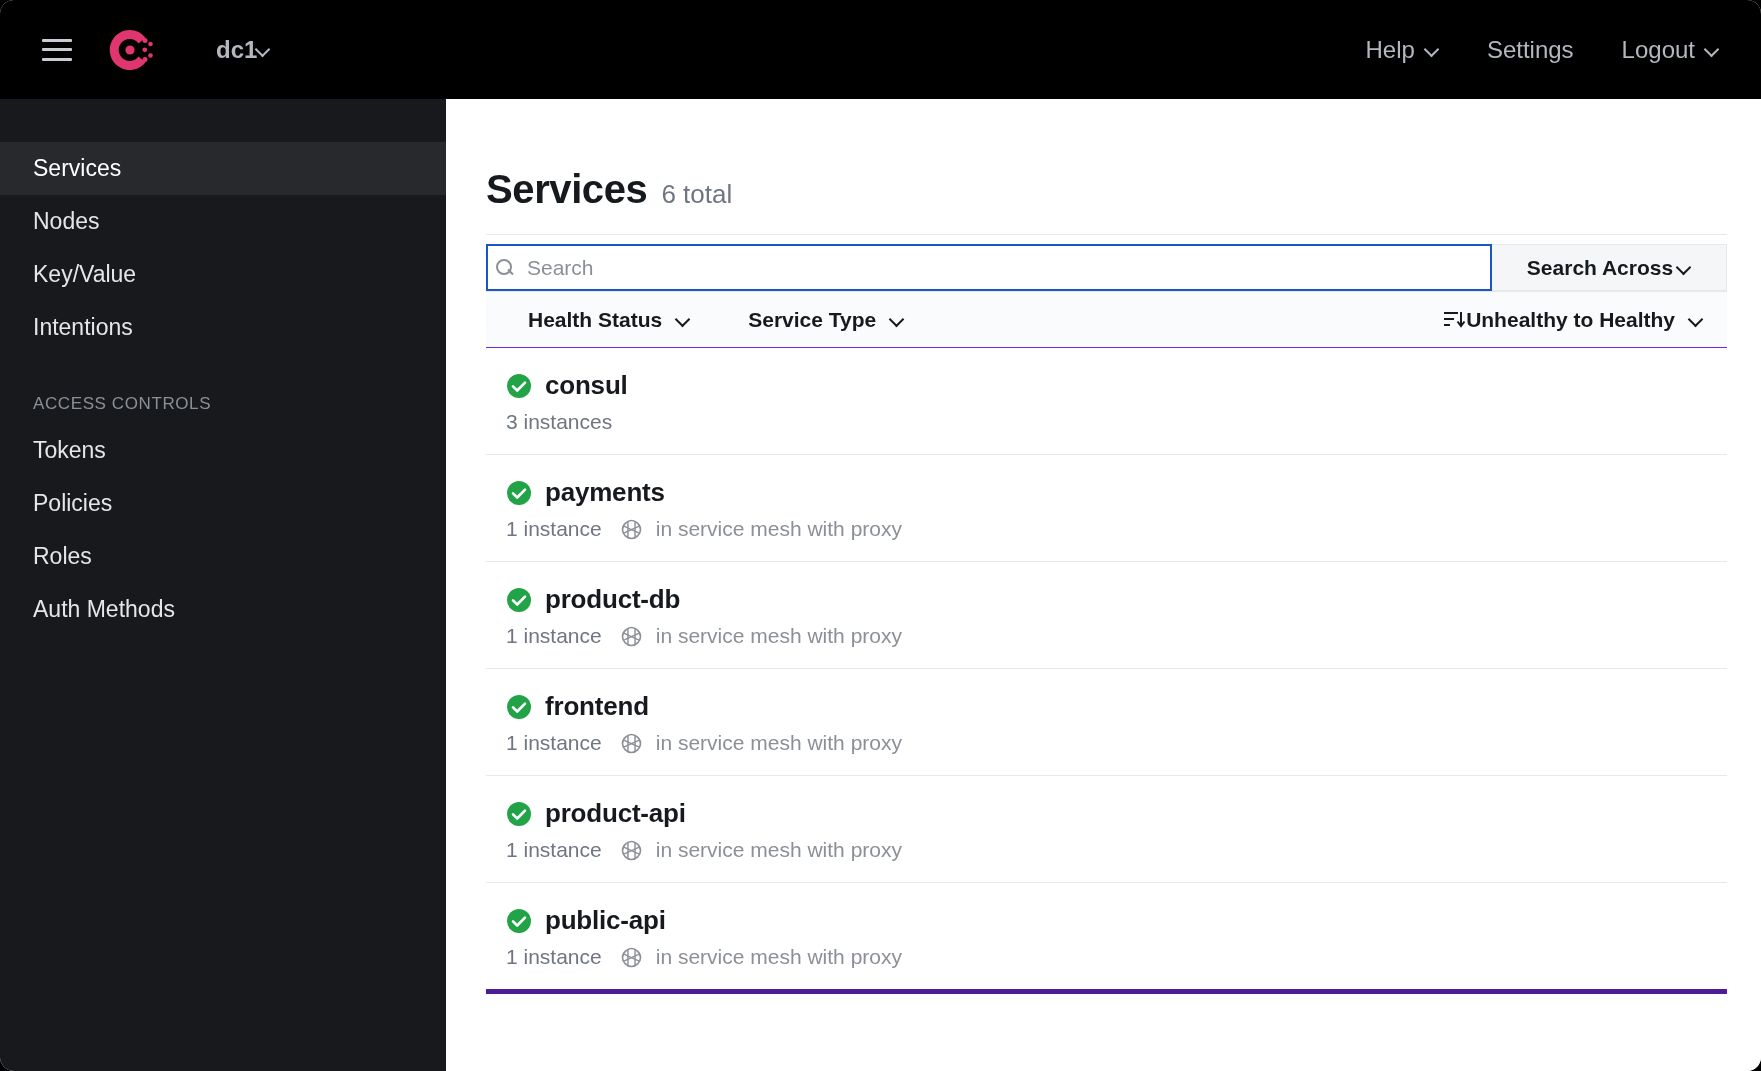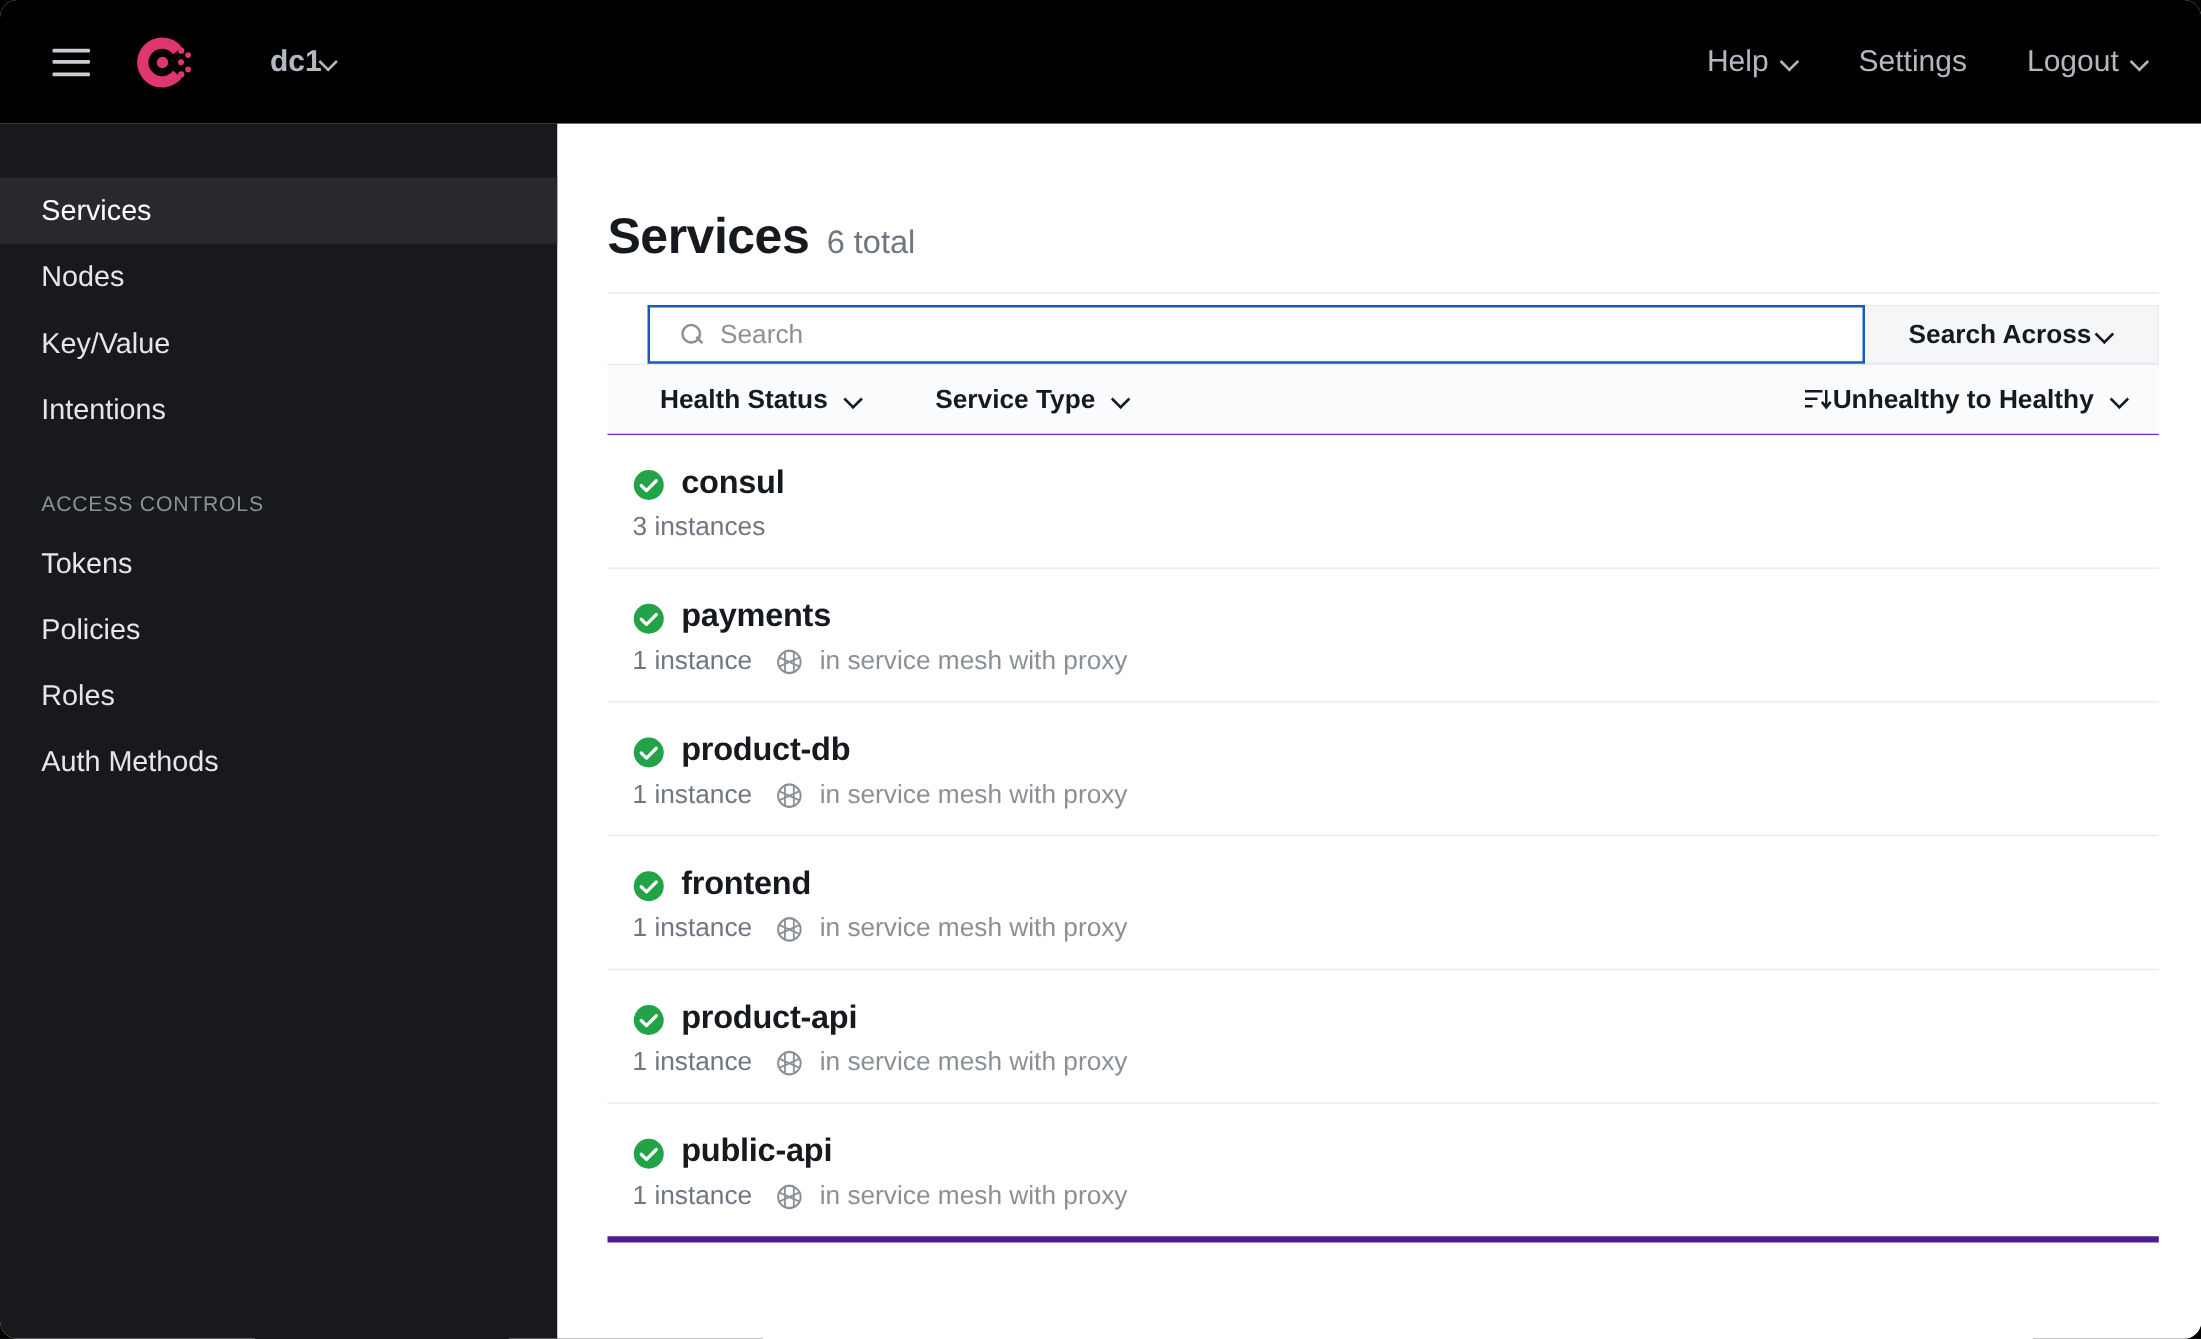--- a/index.html
+++ b/index.html
@@ -94,22 +94,21 @@
     display: flex; align-items: stretch;
     border-top: 1px solid #e6e8eb;
     padding-top: 0;
   }
   .search-box {
     flex: 1;
     height: 47px; margin-top: 9px;
     border: 2px solid #1a56c4;
     background: #ffffff;
     display: flex; align-items: center; gap: 13px;
-    padding: 0 25px;
-    margin-left: 32px;
+    padding: 0 8px;
   }
   .search-icon { width: 18px; height: 18px; position: relative; flex: none; }
   .search-icon::before {
     content: ""; position: absolute; left: 0; top: 0;
     width: 12px; height: 12px; border: 2px solid #8b9097; border-radius: 50%;
   }
   .search-icon::after {
     content: ""; position: absolute; left: 11px; top: 12px;
     width: 7px; height: 2px; background: #8b9097; transform: rotate(45deg);
   }
@@ -146,21 +145,21 @@
   .sort-label { display: flex; align-items: center; gap: 15px; font-size: 21px; font-weight: 700; color: #16191d; }
 
   
   .svc-list { }
   .svc-row {
     padding: 22px 0 20px 20px;
     border-bottom: 1px solid #e6e8eb;
     cursor: pointer;
   }
   .svc-row:last-child { border-bottom: 5px solid #4c1d95; }
-  .svc-name-line { display: flex; align-items: flex-end; gap: 13px; }
+  .svc-name-line { display: flex; align-items: center; gap: 13px; }
   .health-dot { width: 26px; height: 26px; flex: none; }
   .svc-name { font-size: 26px; font-weight: 700; color: #16191d; letter-spacing: -0.2px; }
   .svc-meta {
     margin-top: 9px; margin-left: 0;
     display: flex; align-items: center; gap: 18px;
     font-size: 21px; color: #6f7682;
   }
   .mesh-icon { width: 23px; height: 23px; flex: none; }
   .mesh-text { display: flex; align-items: center; gap: 13px; color: #8b9097; }
 </style>

